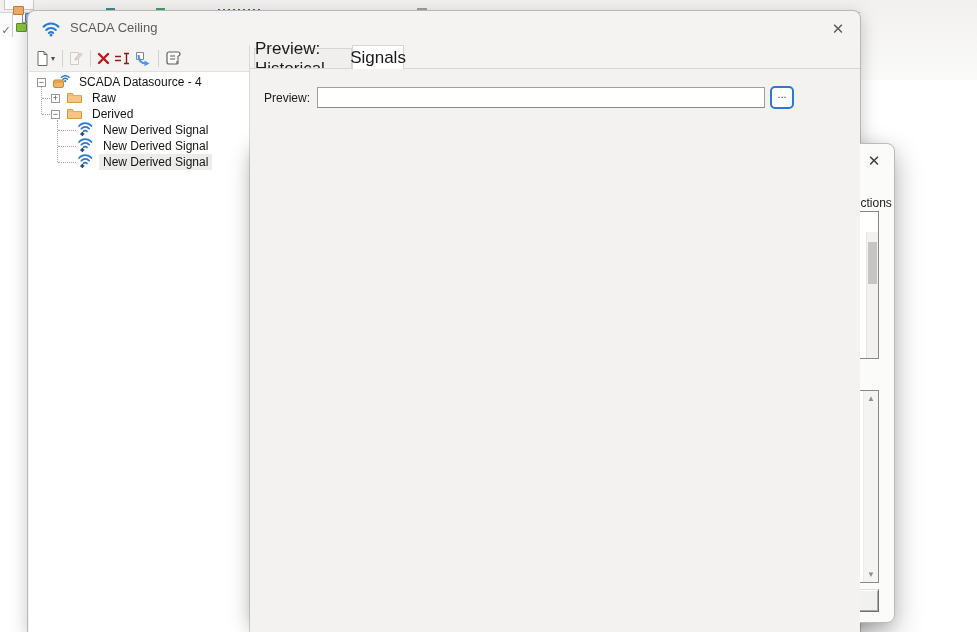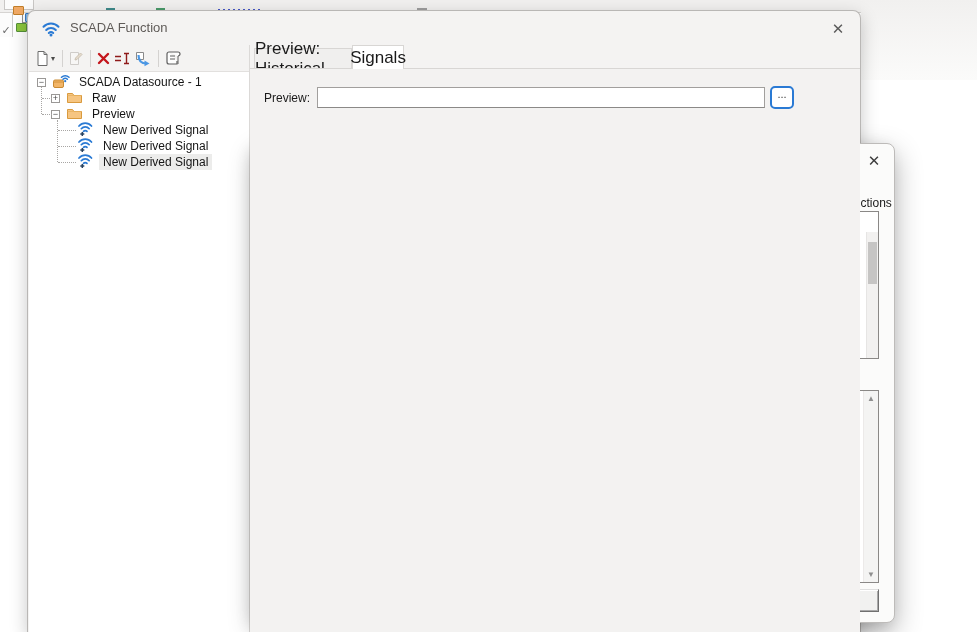--- a/index.html
+++ b/index.html
@@ -152,21 +152,21 @@
 
   <div id="win-titlebar">
     <span id="win-wifi">
       <svg width="20" height="20" viewBox="0 0 20 20" fill="none">
         <path d="M2.5 8.7 A10.2 10.2 0 0 1 17.5 8.7" stroke="#2a7ad4" stroke-width="2" stroke-linecap="round"></path>
         <path d="M5.2 12 A6.6 6.6 0 0 1 14.8 12" stroke="#2a7ad4" stroke-width="2" stroke-linecap="round"></path>
         <path d="M7.8 15 A3.2 3.2 0 0 1 12.2 15" stroke="#2a7ad4" stroke-width="2" stroke-linecap="round"></path>
         <circle cx="10" cy="17.1" r="1.5" fill="#2a7ad4"></circle>
       </svg>
     </span>
-    <span id="win-title">SCADA Function</span>
+    <span id="win-title">SCADA Ceiling</span>
     <span id="win-close">✕</span>
   </div>
 
   <div id="left-panel">
     <div id="toolbar">
       <span class="tb-btn">
         <svg width="15" height="17" viewBox="0 0 15 17">
           <path d="M3 1.5 h6 l3 3 v11 h-9 z" fill="#fff" stroke="#6b6b6b"></path>
           <path d="M9 1.5 v3 h3" fill="none" stroke="#6b6b6b"></path>
         </svg>
@@ -221,21 +221,21 @@
         <span class="expander">−</span>
         <span class="tree-icon">
           <svg width="18" height="16" viewBox="0 0 18 16">
             <rect x="1.5" y="7" width="10" height="7.5" rx="1.5" fill="#f2b567" stroke="#c98a33"></rect>
             <path d="M1.5 9 h10" stroke="#c98a33" stroke-width="0.8"></path>
             <path d="M9.5 4.3 A5.6 5.6 0 0 1 17 4.3" stroke="#2a7ad4" stroke-width="1.5" fill="none" stroke-linecap="round"></path>
             <path d="M11 6.3 A3.2 3.2 0 0 1 15.4 6.3" stroke="#2a7ad4" stroke-width="1.5" fill="none" stroke-linecap="round"></path>
             <circle cx="13.2" cy="8.2" r="1.1" fill="#2a7ad4"></circle>
           </svg>
         </span>
-        <span class="tree-label">SCADA Datasource - 1</span>
+        <span class="tree-label">SCADA Datasource - 4</span>
       </div>
 
       <div class="tree-row tr-l1">
         <span class="expander">+</span>
         <span class="tree-icon">
           <svg width="17" height="14" viewBox="0 0 17 14">
             <path d="M1.5 3.5 h5 l1.5 2 h7.5 v7 h-14 z" fill="#f6c581" stroke="#d99a3e"></path>
             <path d="M1.5 5.5 h14" stroke="#e8b25f" stroke-width="0.8"></path>
           </svg>
         </span>
@@ -243,21 +243,21 @@
       </div>
 
       <div class="tree-row tr-l1">
         <span class="expander">−</span>
         <span class="tree-icon">
           <svg width="17" height="14" viewBox="0 0 17 14">
             <path d="M1.5 3.5 h5 l1.5 2 h7.5 v7 h-14 z" fill="#f6c581" stroke="#d99a3e"></path>
             <path d="M1.5 5.5 h14" stroke="#e8b25f" stroke-width="0.8"></path>
           </svg>
         </span>
-        <span class="tree-label">Preview</span>
+        <span class="tree-label">Derived</span>
       </div>
 
       <div class="tree-row tr-l2">
         <span class="tree-icon">
           <svg width="17" height="16" viewBox="0 0 17 16">
             <path d="M2 5 A8.4 8.4 0 0 1 14.5 5" stroke="#2a7ad4" stroke-width="1.7" fill="none" stroke-linecap="round"></path>
             <path d="M4.3 7.7 A5.2 5.2 0 0 1 12.2 7.7" stroke="#2a7ad4" stroke-width="1.7" fill="none" stroke-linecap="round"></path>
             <path d="M6.5 10.3 A2.4 2.4 0 0 1 10 10.3" stroke="#2a7ad4" stroke-width="1.7" fill="none" stroke-linecap="round"></path>
             <path d="M5.3 11 v4 M3.3 13 h4" stroke="#27415f" stroke-width="1.5"></path>
           </svg>

